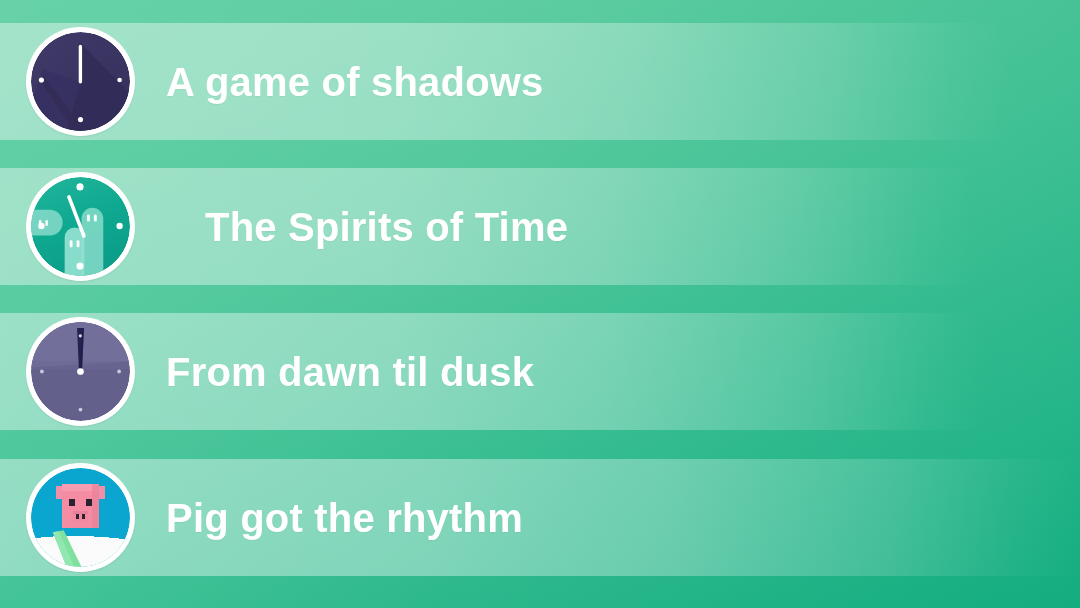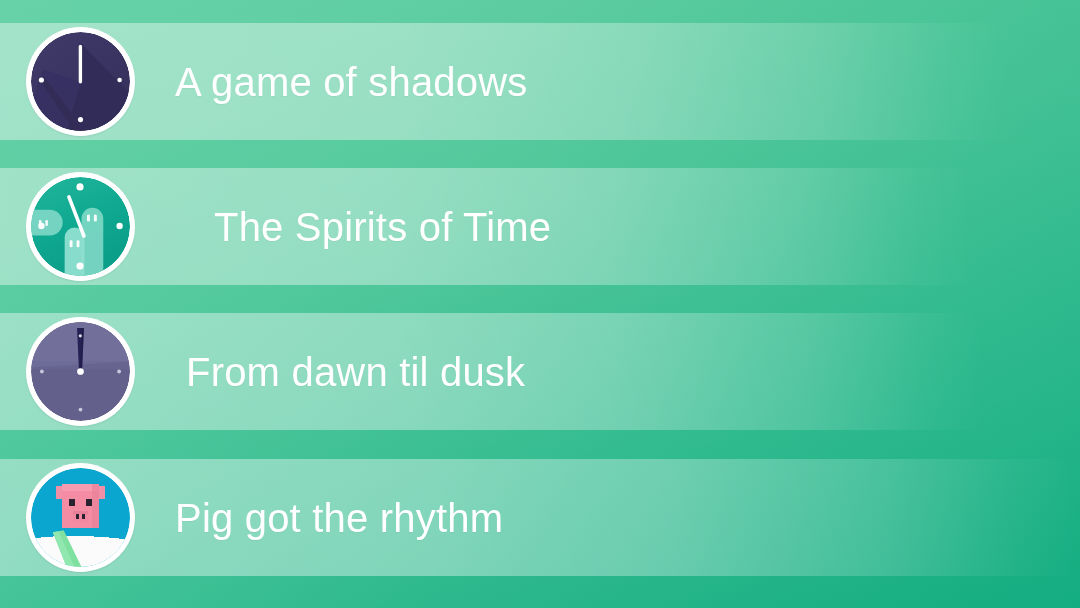--- a/index.html
+++ b/index.html
@@ -57,21 +57,21 @@
                  rgba(255,255,255,0.40) 0%,
                  rgba(255,255,255,0.38) 40%,
                  rgba(255,255,255,0.30) 62%,
                  rgba(255,255,255,0.16) 82%,
                  rgba(255,255,255,0.04) 94%,
                  rgba(255,255,255,0.00) 100%);
     pointer-events: none;
   }
   .row:nth-child(1) { top: 23px; }
   .row:nth-child(2) { top: 168px; gap: 39px; }
-  .row:nth-child(3) { top: 313px; gap: 11px; }
+  .row:nth-child(3) { top: 313px; }
   .row:nth-child(4) { top: 459px; }
 
   .row:nth-child(2) .row-strip { width: 975px; }
   .row:nth-child(3) .row-strip { width: 985px; }
   .row:nth-child(4) .row-strip { width: 1080px; }
 
   
   .avatar {
     position: relative;
     z-index: 2;
@@ -92,24 +92,24 @@
     border-radius: 50%;
     overflow: hidden;
     position: relative;
   }
   .avatar svg { display: block; width: 99px; height: 99px; }
 
   
   .row-title {
     position: relative;
     z-index: 2;
-    margin-left: 40px;
+    margin-left: 31px;
     color: #ffffff;
     font-size: 40px;
-    font-weight: 400;
+    font-weight: 700;
     letter-spacing: 0.2px;
     line-height: 1;
     white-space: nowrap;
     text-shadow: 0 1px 1px rgba(0,0,0,0.04);
     font-family: "Liberation Sans", sans-serif;
   }
 </style>
 </head>
 <body>
 

